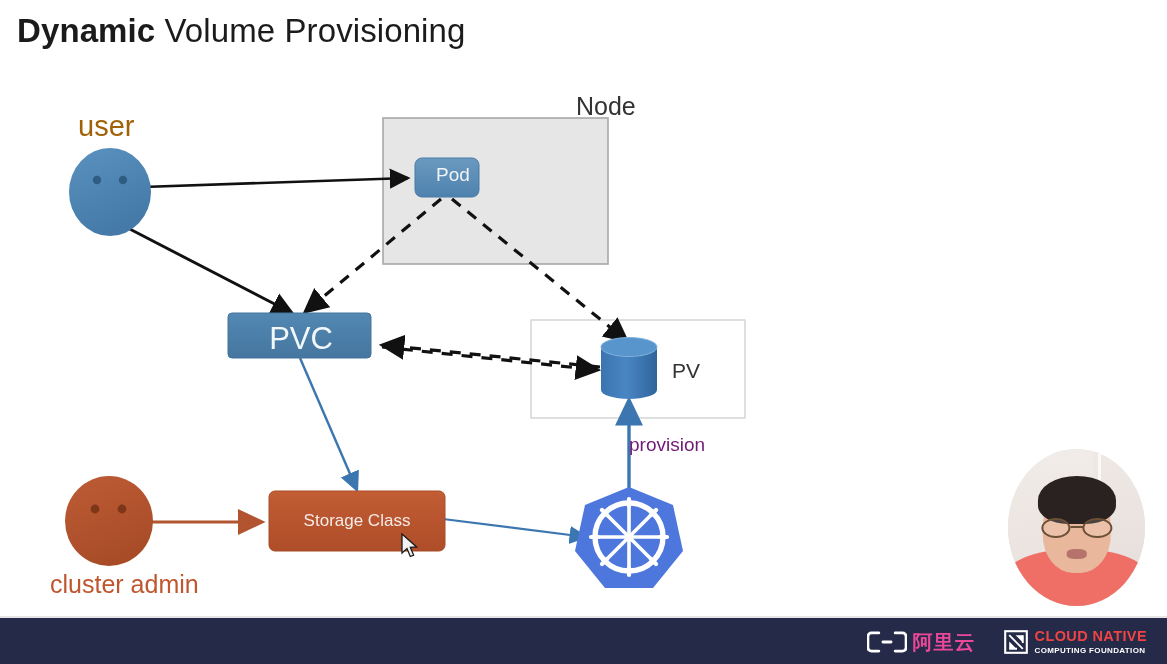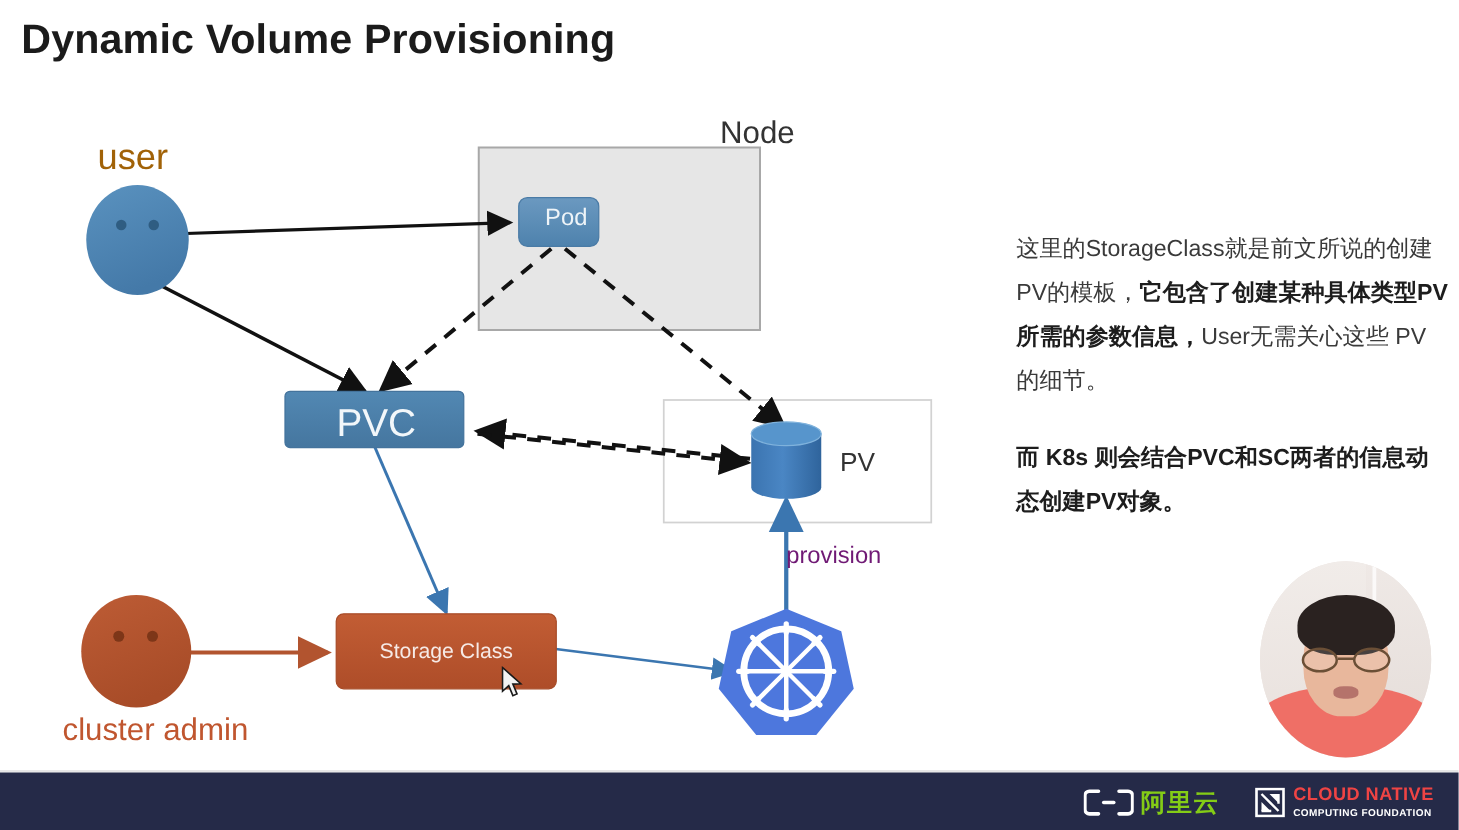--- a/index.html
+++ b/index.html
@@ -11,21 +11,21 @@
   }
   #stage { position: relative; width: 1167px; height: 664px; background:#fff; }
 
   
   .slide-title {
     position: absolute; left: 17px; top: 12px;
     font-size: 33px; color: #1b1b1b; letter-spacing: .1px;
     white-space: nowrap;
   }
   .slide-title .b { font-weight: bold; }
-  .slide-title .n { font-weight: bold; }
+  .slide-title .n { font-weight: normal; }
 
   
   #diagram { position: absolute; left: 0; top: 0; width: 800px; height: 620px; }
 
   
   .dlabel { position: absolute; color: #2b2b2b; white-space: nowrap; }
   #label-user  { left: 78px;  top: 110px; font-size: 29px; color:#a16207; }
   #label-node  { left: 576px; top: 92px;  font-size: 25px; color:#333; }
   #label-pv    { left: 672px; top: 359px; font-size: 21px; color:#333; }
   #label-prov  { left: 629px; top: 434px; font-size: 19px; color:#701a75; }
@@ -108,21 +108,21 @@
     position:absolute; left:0; bottom:0; width:1167px; height:46px;
     background:#252a48;
   }
   #brand-row {
     position:absolute; right:20px; top:8px; height:32px;
     display:flex; align-items:center; gap:28px;
   }
   .ali-logo { display:flex; align-items:center; gap:6px; }
   .ali-logo .mark { width:40px; height:22px; }
   .ali-logo .cn {
-    color:#84cc16; font-size:20px; font-weight:bold; letter-spacing:1px;
+    color:#ec4899; font-size:20px; font-weight:bold; letter-spacing:1px;
     font-family:"DejaVu Sans", sans-serif; white-space:nowrap;
   }
   .cncf-logo { display:flex; align-items:center; gap:7px; }
   .cncf-logo .mark { width:24px; height:24px; }
   .cncf-logo .txt { display:flex; flex-direction:column; line-height:1; }
   .cncf-logo .t1 {
     color:#ef4444; font-size:14.5px; font-weight:bold; letter-spacing:.4px;
     white-space:nowrap;
   }
   .cncf-logo .t2 {
@@ -262,24 +262,20 @@
   <div class="dlabel" id="label-user">user</div>
   <div class="dlabel" id="label-node">Node</div>
   <div class="dlabel" id="label-pv">PV</div>
   <div class="dlabel" id="label-prov">provision</div>
   <div class="dlabel" id="label-admin">cluster admin</div>
 
   <div class="boxtext" id="text-pod">Pod</div>
   <div class="boxtext" id="text-pvc">PVC</div>
   <div class="boxtext" id="text-sc">Storage Class</div>
 
-  <div id="side-text">
-    <div><span>这里的StorageClass就是前文所说的创建PV的模板，</span><b>它包含了创建某种具体类型PV所需的参数信息，</b><span>User无需关心这些 PV 的细节。</span></div>
-    <div class="p2"><b>而 K8s </b><b>则会结合PVC和SC两者的信息动态创建PV对象。</b></div>
-  </div>
 
   <div id="avatar">
     <div class="wall-l"></div>
     <div class="wall-r"></div>
     <div class="seam"></div>
     <div class="shirt"></div>
     <div class="neck"></div>
     <div class="collar"></div>
     <div class="face"></div>
     <div class="hair"></div>

